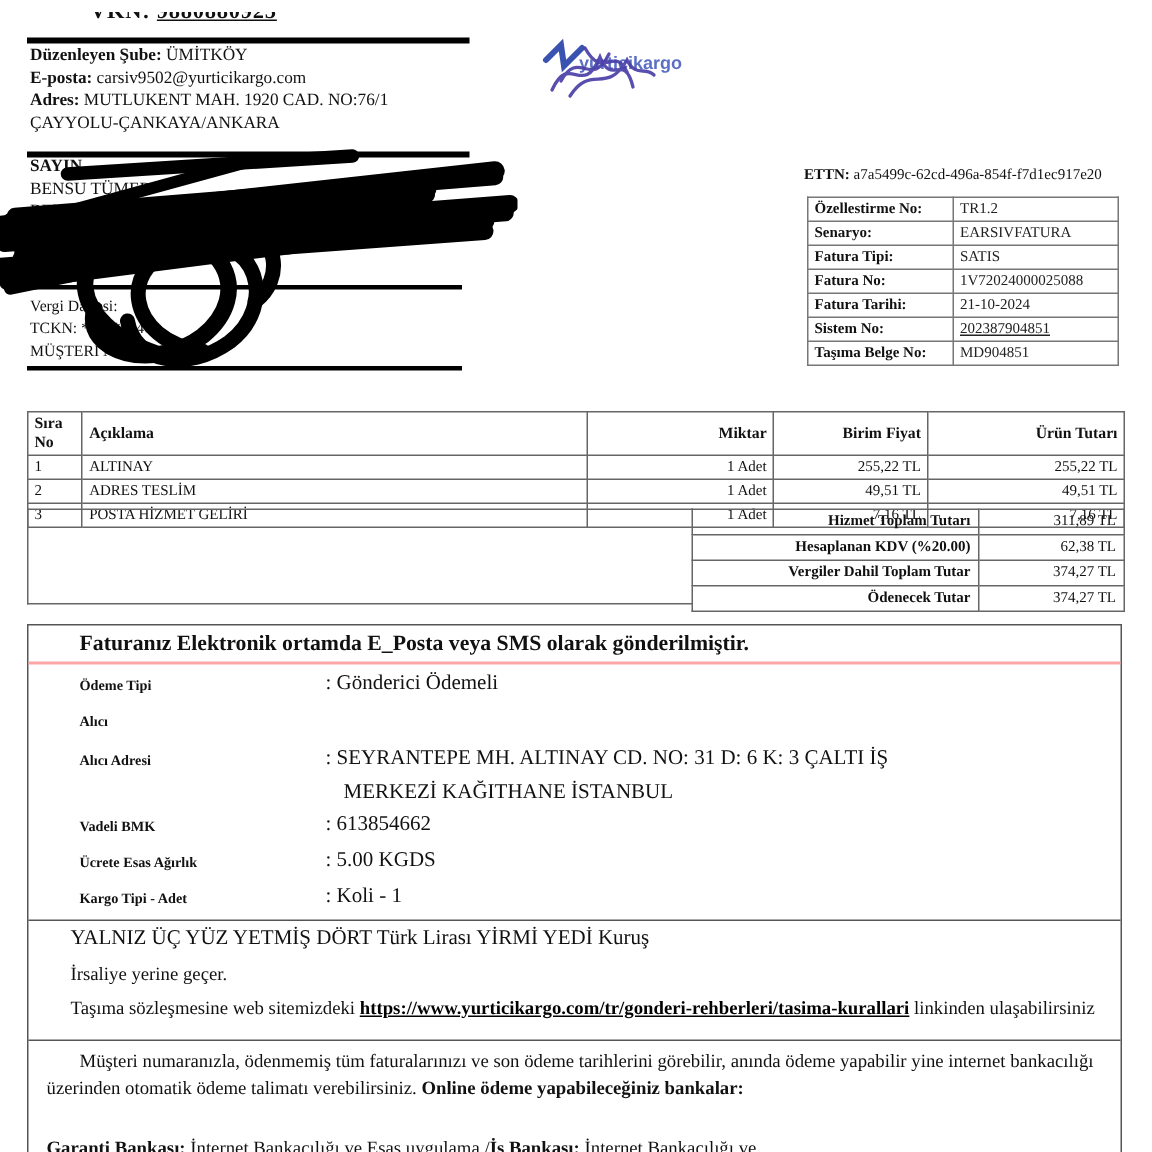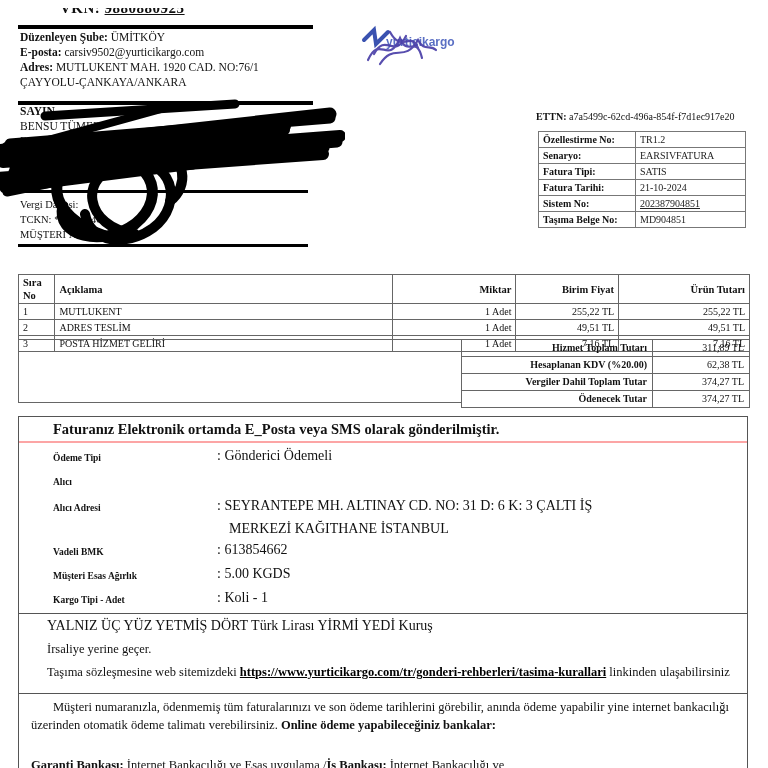--- a/index.html
+++ b/index.html
@@ -230,20 +230,24 @@
         </tr>
         <tr>
           <td class="k">Senaryo:</td>
           <td class="v">EARSIVFATURA</td>
         </tr>
         <tr>
           <td class="k">Fatura Tipi:</td>
           <td class="v">SATIS</td>
         </tr>
         <tr>
+          <td class="k">Fatura No:</td>
+          <td class="v">1V72024000025088</td>
+        </tr>
+        <tr>
           <td class="k">Fatura Tarihi:</td>
           <td class="v">21-10-2024</td>
         </tr>
         <tr>
           <td class="k">Sistem No:</td>
           <td class="v"><span class="ul">202387904851</span></td>
         </tr>
         <tr>
           <td class="k">Taşıma Belge No:</td>
           <td class="v">MD904851</td>
@@ -257,21 +261,21 @@
         <th class="c-no">Sıra No</th>
         <th class="c-desc">Açıklama</th>
         <th class="c-qty">Miktar</th>
         <th class="c-price">Birim Fiyat</th>
         <th class="c-total">Ürün Tutarı</th>
       </tr>
     </thead>
     <tbody id="items-body">
         <tr>
           <td class="c-no">1</td>
-          <td class="c-desc">MUTLUKENT</td>
+          <td class="c-desc">ALTINAY</td>
           <td class="c-qty">1 Adet</td>
           <td class="c-price">255,22 TL</td>
           <td class="c-total">255,22 TL</td>
         </tr>
         <tr>
           <td class="c-no">2</td>
           <td class="c-desc">ADRES TESLİM</td>
           <td class="c-qty">1 Adet</td>
           <td class="c-price">49,51 TL</td>
           <td class="c-total">49,51 TL</td>
@@ -319,21 +323,21 @@
 
     <div class="frow" style="top:60px;">Alıcı</div>
 
     <div class="frow" style="top:86px;">Alıcı Adresi</div>
     <div class="fval" style="top:81px;">: SEYRANTEPE MH. ALTINAY CD. NO: 31 D: 6 K: 3 ÇALTI İŞ</div>
     <div class="fval cont" style="top:104px;">MERKEZİ KAĞITHANE İSTANBUL</div>
 
     <div class="frow" style="top:130px;">Vadeli BMK</div>
     <div class="fval" style="top:125px;">: 613854662</div>
 
-    <div class="frow" style="top:154px;">Müşteri Esas Ağırlık</div>
+    <div class="frow" style="top:154px;">Ücrete Esas Ağırlık</div>
     <div class="fval" style="top:149px;">: 5.00 KGDS</div>
 
     <div class="frow" style="top:178px;">Kargo Tipi - Adet</div>
     <div class="fval" style="top:173px;">: Koli - 1</div>
 
     <div class="sep" style="top:196px;"></div>
 
     <div class="words" style="top:201px;">YALNIZ ÜÇ YÜZ YETMİŞ DÖRT Türk Lirası YİRMİ YEDİ Kuruş</div>
     <div class="legal" style="top:224px;">İrsaliye yerine geçer.</div>
     <div class="legal" style="top:247px;">

